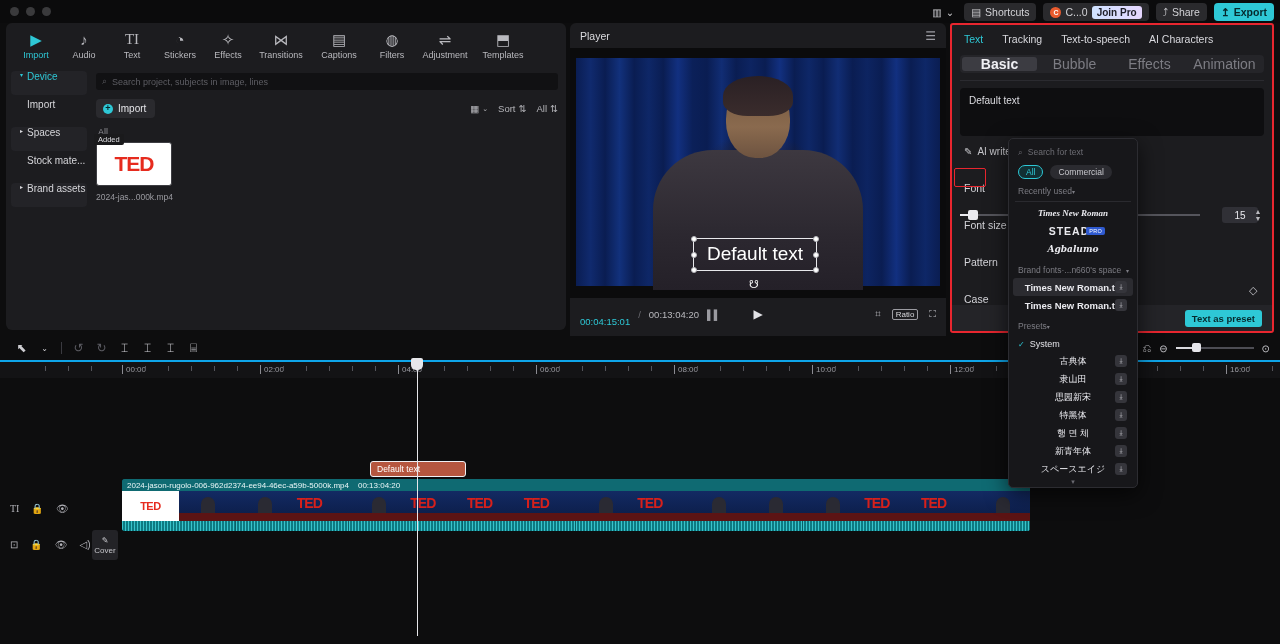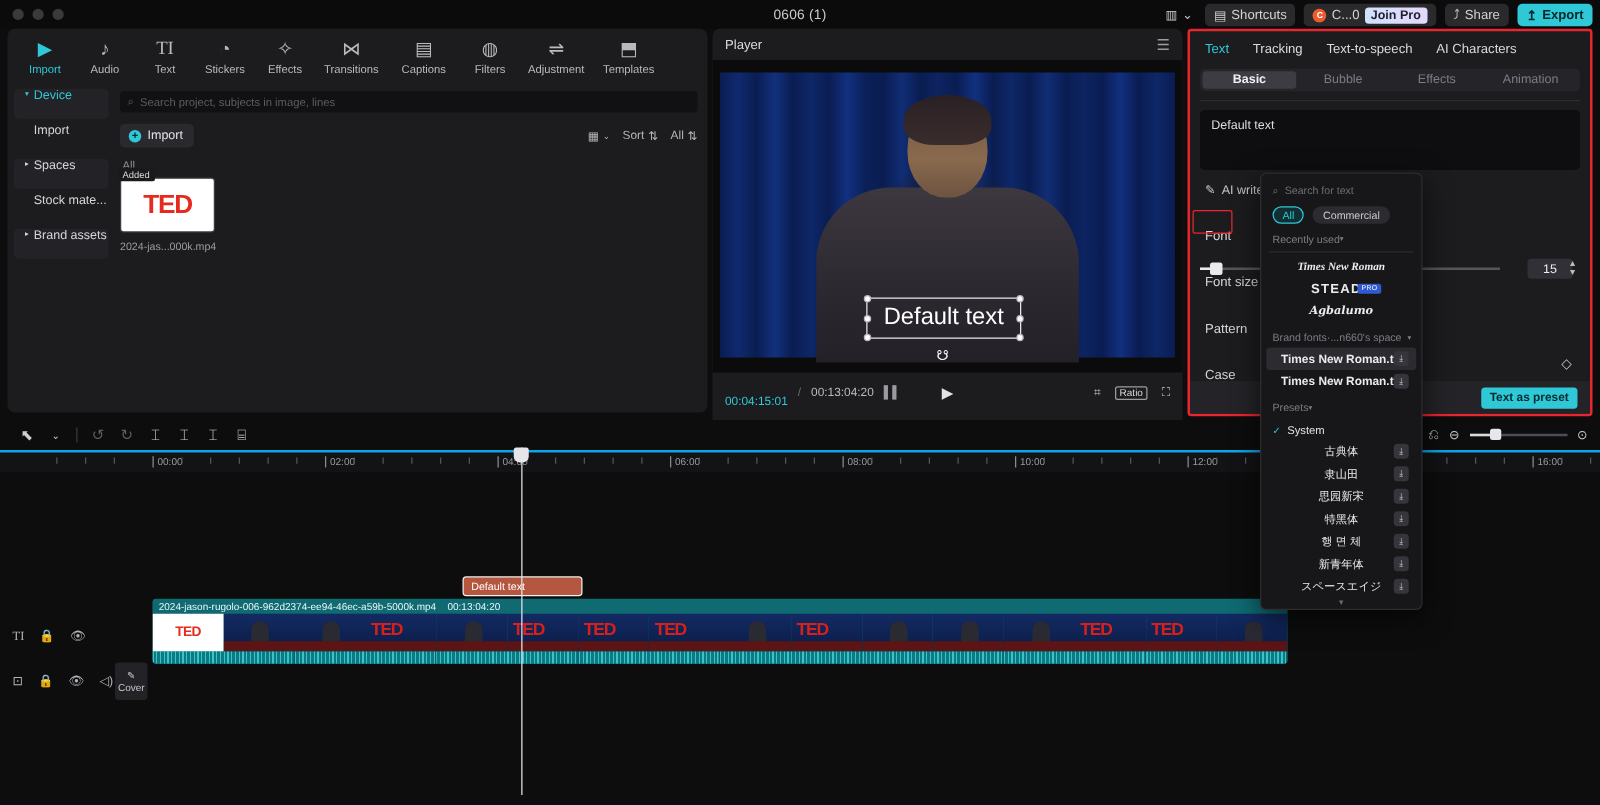--- a/index.html
+++ b/index.html
@@ -162,21 +162,21 @@
   
   .right-panel {
     position:absolute; left:950px; top:23px; width:324px; height:310px;
     background:#1c1c1f; border:2px solid #e8262f; border-radius:3px; overflow:hidden;
   }
   .rp-tabs { display:flex; gap:19px; height:27px; align-items:center; padding:0 12px;
     font-size:10.5px; color:#d9d9de; }
   .rp-tabs .t.active { color:#2ec8d6; }
   .rp-seg {
     margin:3px 8px 0; height:18px; background:#252529; border-radius:4px;
-    display:flex; align-items:center; padding:2px; font-size:10px; color:#7c7c83;
+    display:flex; align-items:center; padding:2px; font-size:14px; color:#7c7c83;
   }
   .rp-seg .s { flex:1; text-align:center; line-height:14px; border-radius:3px; }
   .rp-seg .s.active { background:#3c3c42; color:#f0f0f4; font-weight:bold; }
   .rp-divider { height:1px; background:#2b2b30; margin:7px 8px 0; }
   .text-area {
     margin:7px 8px 0; height:48px; background:#0e0e10; border-radius:4px;
     padding:7px 9px; font-size:10px; color:#dcdce1;
   }
   .aiwrite-row { display:flex; align-items:center; gap:5px; margin:10px 0 0 12px;
     font-size:10px; color:#c6c6cb; }
@@ -311,21 +311,20 @@
 <body>
 
 <div id="app">
 
   <div class="titlebar">
     <div class="traffic">
       <span></span>
       <span></span>
       <span></span>
     </div>
-    <div class="win-title">0606 (1)</div>
     <div class="tb-right">
       <div class="tb-btn plain">
         <span class="mini-ico">▥</span>
         <span class="mini-ico">⌄</span>
       </div>
       <div class="tb-btn">
         <span>▤</span>
         <span>Shortcuts</span>
       </div>
       <div class="tb-btn avatar">

